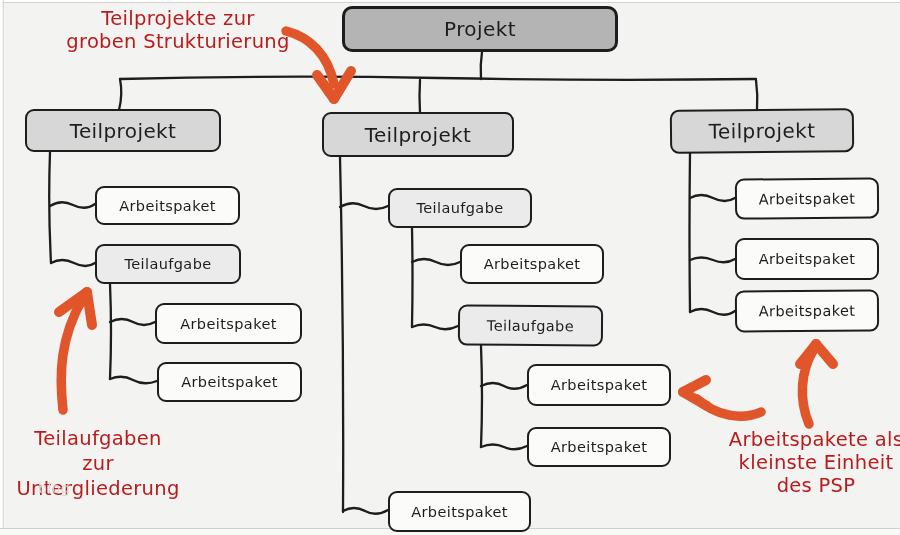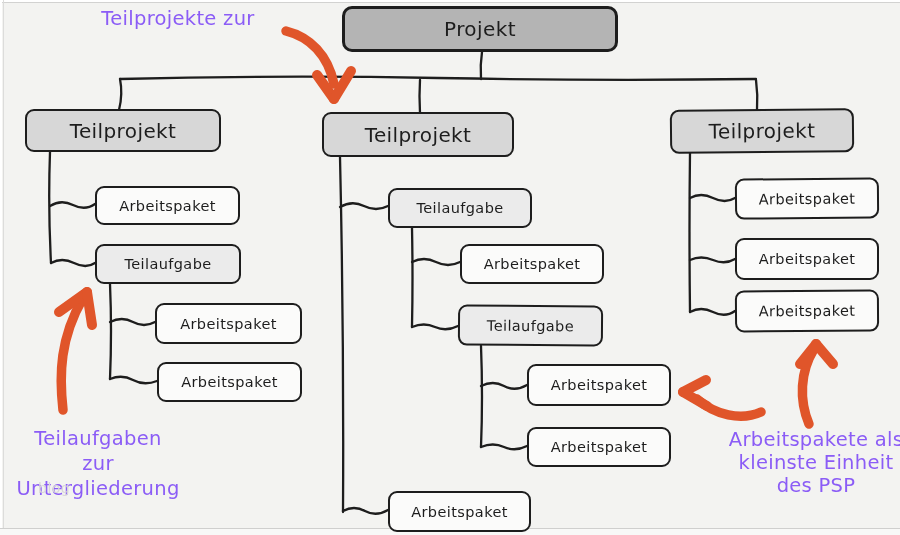--- a/index.html
+++ b/index.html
@@ -27,21 +27,21 @@
     color:#1d1d1d;letter-spacing:.4px;white-space:nowrap;
   }
   .node.big{font-size:20px;}
   .node.small{font-size:14.5px;}
   .fill-root{background:#b4b4b4;border-width:3px;border-radius:10px;}
   .fill-tp{background:#d7d7d7;}
   .fill-ta{background:#ebebeb;}
   .fill-ap{background:#fbfbfa;}
 
   .annotation{
-    position:absolute;z-index:3;color:#8b5cf6;text-align:center;
+    position:absolute;z-index:3;color:#b91c1c;text-align:center;
     font-size:19.5px;line-height:23px;letter-spacing:.3px;
   }
   .annotation span{display:block;}
   .watermark{
     position:absolute;z-index:3;left:38px;top:480px;
     font-size:14px;color:#d9d9d8;letter-spacing:.5px;
   }
 </style>
 </head>
 <body>
@@ -123,20 +123,21 @@
       <g>
         <path d="M 809 424 C 799 400 800 372 814 349"></path>
         <path d="M 800 364 L 816 344" stroke-width="10"></path>
         <path d="M 833 364 L 816 344" stroke-width="10"></path>
       </g>
     </g>
   </svg>
 
   <div class="annotation" style="left:58px;top:7px;width:240px;">
     <span>Teilprojekte zur</span>
+    <span>groben Strukturierung</span>
   </div>
 
   <div class="annotation" style="left:-2px;top:426px;width:200px;line-height:25px;">
     <span>Teilaufgaben</span>
     <span>zur Untergliederung</span>
   </div>
 
   <div class="annotation" style="left:725px;top:428px;width:182px;">
     <span>Arbeitspakete als</span>
     <span>kleinste Einheit</span>

